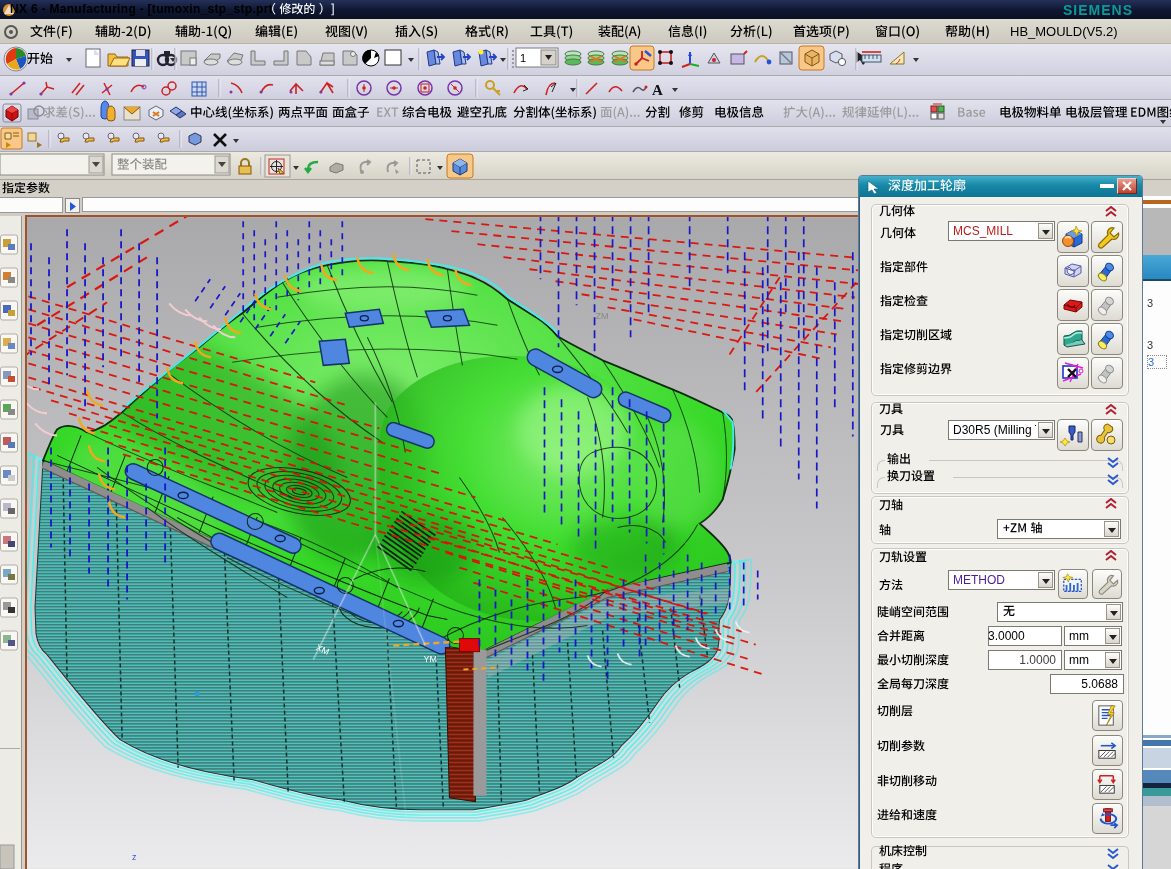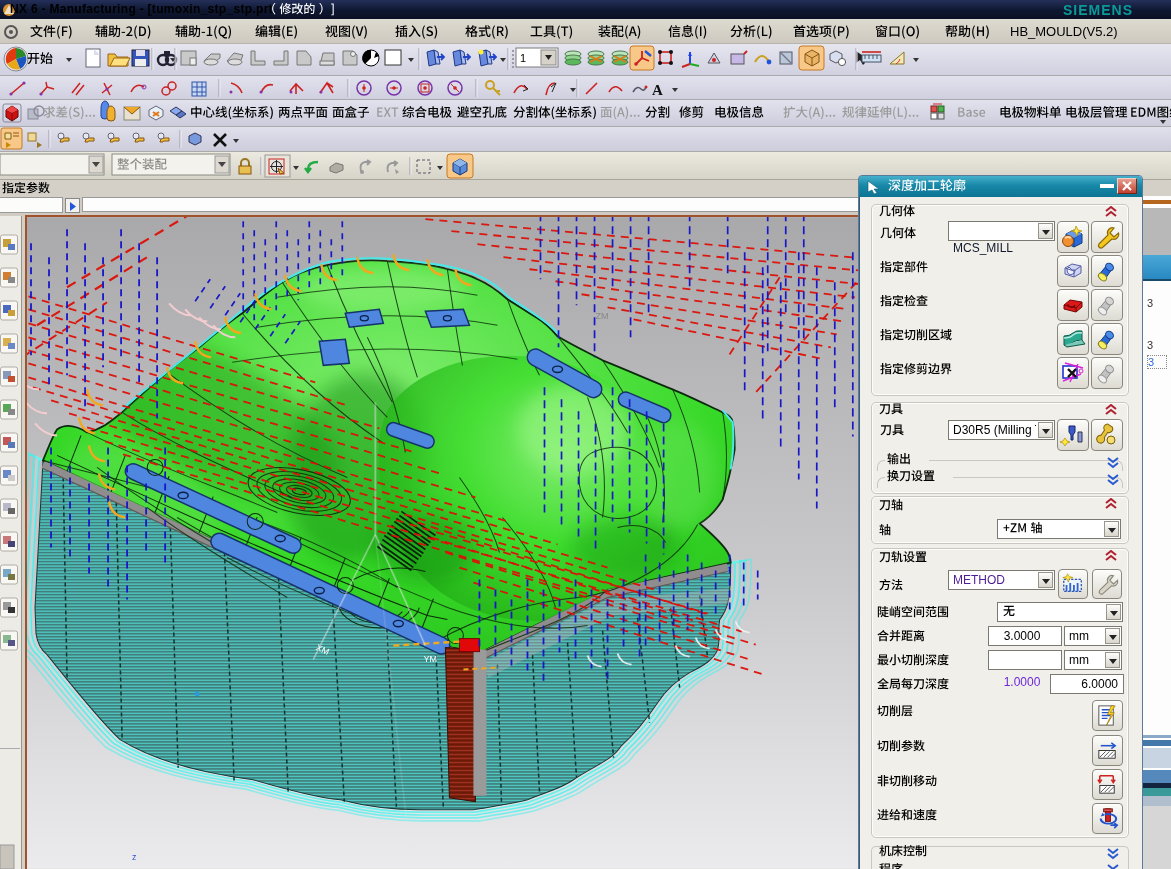--- a/index.html
+++ b/index.html
@@ -830,21 +830,21 @@
     <div style="position:absolute;left:1100px;top:184px;width:14px;height:4px;background:#fff"></div>
     <div style="position:absolute;left:1117px;top:178px;width:20px;height:16px;background:linear-gradient(180deg,#e8a090,#c04030);border:1px solid #f0d0c8;border-right-color:#802010;border-bottom-color:#802010"></div>
     <svg style="position:absolute;left:1120px;top:180px" width="14" height="12">
       <path d="M3 2 L11 10 M11 2 L3 10" stroke="#fff" stroke-width="2.2"></path>
     </svg>
     <div style="position:absolute;left:871px;top:204px;width:258px;height:192px;border:1px solid #c9c7bf;border-radius:5px;box-shadow:0 0 0 1px #fdfdfb inset"></div>
     <svg style="position:absolute;left:1104px;top:206px" width="14" height="12">
       <path d="M2 5 L7 1 L12 5 M2 10 L7 6 L12 10" fill="none" stroke="#b02030" stroke-width="2"></path>
     </svg>
     <div style="position:absolute;left:948px;top:221px;width:107px;height:20px;background:#fff;border:1px solid #7a7a72"></div>
-    <div style="position:absolute;left:953px;top:241px;width:83px;height:15px;overflow:hidden;font:12px 'Liberation Sans';color:#0f172a;white-space:nowrap">MCS_MILL</div>
+    <div style="position:absolute;left:953px;top:224px;width:83px;height:15px;overflow:hidden;font:12px 'Liberation Sans';color:#b91c1c;white-space:nowrap">MCS_MILL</div>
     <div style="position:absolute;left:1038px;top:223px;width:15px;height:16px;background:linear-gradient(180deg,#fdfdfb,#d8d5cc);border:1px solid #98948a"></div>
     <svg style="position:absolute;left:1041px;top:229px" width="10" height="7">
       <path d="M1 1 L9 1 L5 6 Z" fill="#222"></path>
     </svg>
     <div style="position:absolute;left:1057px;top:221px;width:32px;height:32px;background:linear-gradient(180deg,#fcfcfa,#dddbd2);border:1px solid #8a887e;border-radius:4px;box-shadow:0 1px 0 #fff inset"></div>
     <svg style="position:absolute;left:1060px;top:224px" width="26" height="26" viewBox="0 0 26 26">
       <path d="M6 10 L14 6 L22 10 L22 19 L14 23 L6 19 Z" fill="#2a6ad8" stroke="#123a80"></path>
       <path d="M6 10 L14 14 L22 10 M14 14 L14 23" stroke="#123a80" fill="none"></path>
       <path d="M6 10 L14 6 L22 10 L14 14 Z" fill="#6a9ae8"></path>
       <circle cx="8" cy="17" r="5.5" fill="#f09030" stroke="#904810"></circle>
@@ -963,37 +963,37 @@
     <div style="position:absolute;left:1092px;top:569px;width:30px;height:30px;background:linear-gradient(180deg,#fcfcfa,#dddbd2);border:1px solid #8a887e;border-radius:4px;box-shadow:0 1px 0 #fff inset"></div>
     <svg style="position:absolute;left:1095px;top:572px" width="24" height="24" viewBox="0 0 26 26">
       <path d="M20 4 a5 5 0 0 0 -6 7 L5 20 a2.5 2.5 0 0 0 3.5 3.5 L18 15 a5 5 0 0 0 6.5 -6 L20 13 L16 9 Z" fill="#d8d4c8" stroke="#8a887a" stroke-width="1.2"></path>
     </svg>
     <div style="position:absolute;left:997px;top:602px;width:126px;height:20px;background:#fff;border:1px solid #7a7a72"></div>
     <div style="position:absolute;left:1106px;top:604px;width:15px;height:16px;background:linear-gradient(180deg,#fdfdfb,#d8d5cc);border:1px solid #98948a"></div>
     <svg style="position:absolute;left:1109px;top:610px" width="10" height="7">
       <path d="M1 1 L9 1 L5 6 Z" fill="#222"></path>
     </svg>
     <div style="position:absolute;left:988px;top:626px;width:74px;height:20px;background:#fff;border:1px solid #7a7a72"></div>
-    <div style="position:absolute;left:988px;top:629px;width:68px;height:15px;font:12px 'Liberation Sans';color:#000;text-align:center">3.0000</div>
+    <div style="position:absolute;left:988px;top:629px;width:68px;height:15px;font:12px 'Liberation Sans';color:#000;text-align:left">3.0000</div>
     <div style="position:absolute;left:1064px;top:626px;width:58px;height:20px;background:#fff;border:1px solid #7a7a72"></div>
     <div style="position:absolute;left:1069px;top:629px;width:34px;height:15px;overflow:hidden;font:12px 'Liberation Sans';color:#000;white-space:nowrap">mm</div>
     <div style="position:absolute;left:1105px;top:628px;width:15px;height:16px;background:linear-gradient(180deg,#fdfdfb,#d8d5cc);border:1px solid #98948a"></div>
     <svg style="position:absolute;left:1108px;top:634px" width="10" height="7">
       <path d="M1 1 L9 1 L5 6 Z" fill="#222"></path>
     </svg>
     <div style="position:absolute;left:988px;top:650px;width:74px;height:20px;background:#fff;border:1px solid #7a7a72"></div>
-    <div style="position:absolute;left:988px;top:675px;width:68px;height:15px;font:12px 'Liberation Sans';color:#6d28d9;text-align:center">1.0000</div>
+    <div style="position:absolute;left:988px;top:653px;width:68px;height:15px;font:12px 'Liberation Sans';color:#404040;text-align:right">1.0000</div>
     <div style="position:absolute;left:1064px;top:650px;width:58px;height:20px;background:#fff;border:1px solid #7a7a72"></div>
     <div style="position:absolute;left:1069px;top:653px;width:34px;height:15px;overflow:hidden;font:12px 'Liberation Sans';color:#000;white-space:nowrap">mm</div>
     <div style="position:absolute;left:1105px;top:652px;width:15px;height:16px;background:linear-gradient(180deg,#fdfdfb,#d8d5cc);border:1px solid #98948a"></div>
     <svg style="position:absolute;left:1108px;top:658px" width="10" height="7">
       <path d="M1 1 L9 1 L5 6 Z" fill="#222"></path>
     </svg>
     <div style="position:absolute;left:1050px;top:674px;width:74px;height:20px;background:#fff;border:1px solid #7a7a72"></div>
-    <div style="position:absolute;left:1050px;top:677px;width:68px;height:15px;font:12px 'Liberation Sans';color:#000;text-align:right">6.0000</div>
+    <div style="position:absolute;left:1050px;top:677px;width:68px;height:15px;font:12px 'Liberation Sans';color:#000;text-align:right">5.0688</div>
     <div style="position:absolute;left:1092px;top:700px;width:31px;height:31px;background:linear-gradient(180deg,#fcfcfa,#dddbd2);border:1px solid #8a887e;border-radius:4px;box-shadow:0 1px 0 #fff inset"></div>
     <svg style="position:absolute;left:1095px;top:703px" width="25" height="25" viewBox="0 0 26 26">
       <rect x="4" y="3" width="15" height="20" fill="#fff" stroke="#555"></rect>
       <path d="M7 7 L16 7 M7 10 L16 10 M7 13 L16 13 M7 16 L13 16" stroke="#2255cc" stroke-width="1.4"></path>
       <path d="M17 3 L13 12 L17 12 L12 23 L20 10 L16 10 L21 3 Z" fill="#ffd824" stroke="#a07808" stroke-width="0.8"></path>
     </svg>
     <div style="position:absolute;left:1092px;top:735px;width:31px;height:31px;background:linear-gradient(180deg,#fcfcfa,#dddbd2);border:1px solid #8a887e;border-radius:4px;box-shadow:0 1px 0 #fff inset"></div>
     <svg style="position:absolute;left:1095px;top:738px" width="25" height="25" viewBox="0 0 26 26">
       <path d="M6 8 L20 8" stroke="#2255cc" stroke-width="1.6"></path>
       <path d="M17 5 L21 8 L17 11" fill="none" stroke="#2255cc" stroke-width="1.6"></path>

